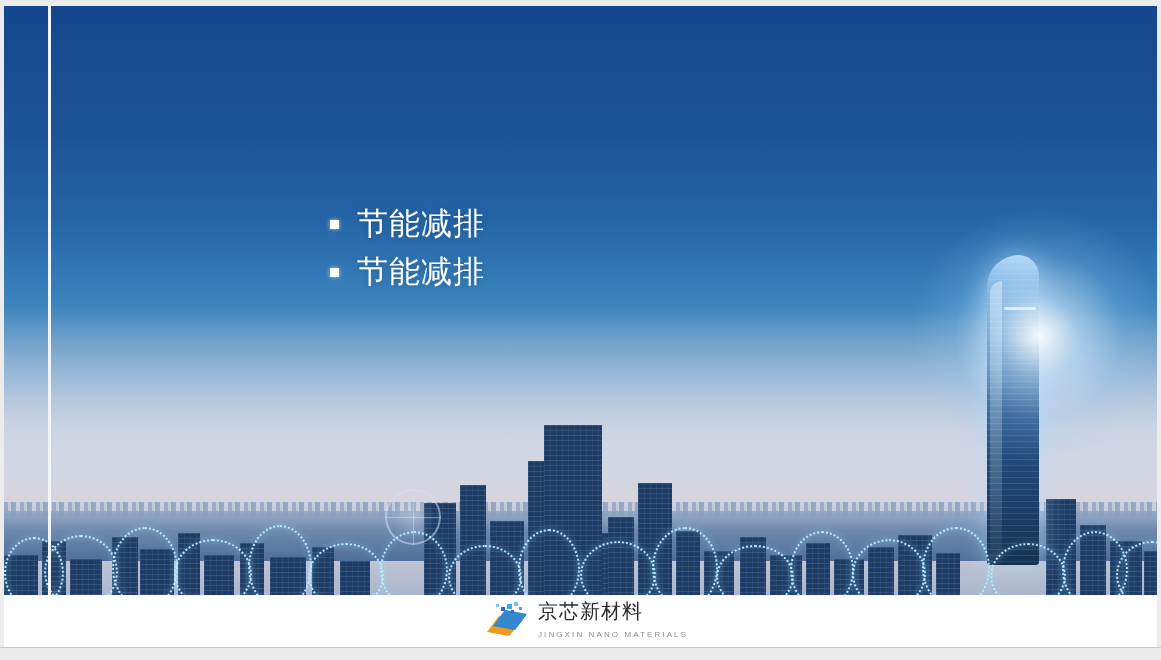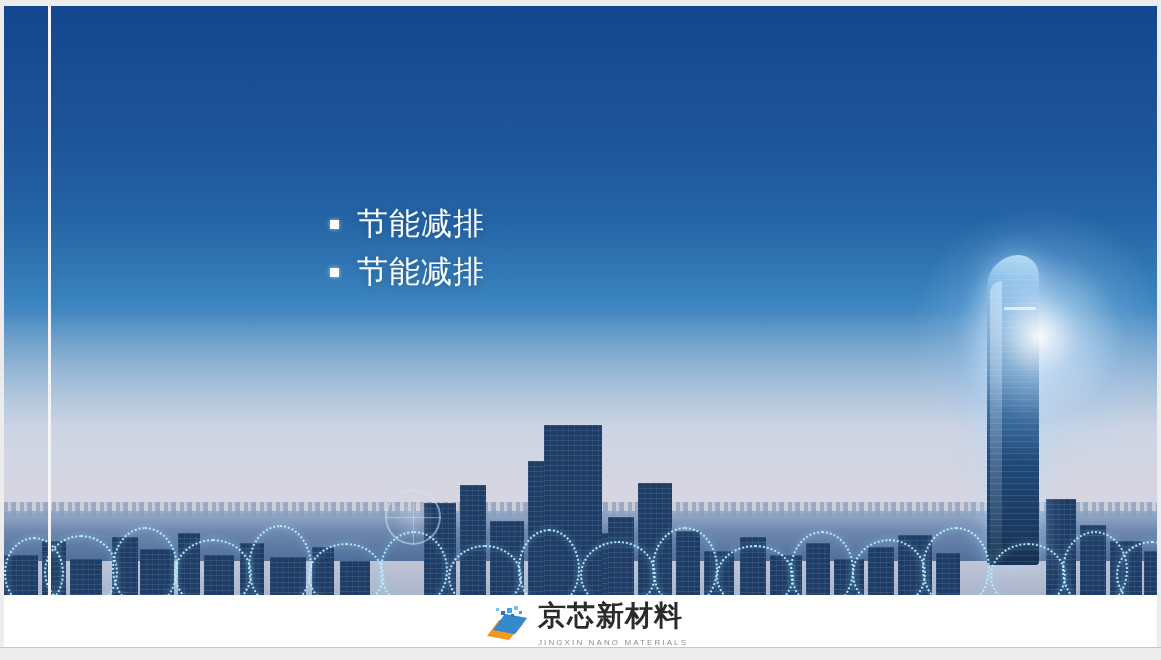--- a/index.html
+++ b/index.html
@@ -160,21 +160,21 @@
     position:absolute;left:0;top:589px;width:1153px;height:52px;
     background:#ffffff;
   }
   #logo{
     position:absolute;left:479px;top:6px;
     display:flex;align-items:center;gap:9px;
   }
   #logomark{position:relative;width:46px;height:36px;}
   #logotext{display:flex;flex-direction:column;justify-content:center;}
   #logo-cn{
-    font-size:28px;font-weight:bold;color:#2b2b2b;
+    font-size:20px;font-weight:normal;color:#2b2b2b;
     letter-spacing:1px;line-height:1.05;
   }
   #logo-en{
     font-size:8px;color:#8d8d8d;letter-spacing:2.1px;
     line-height:1.2;margin-top:8px;
   }
 
   
   #frameline{
     position:absolute;left:0;top:647px;width:1161px;height:1px;

